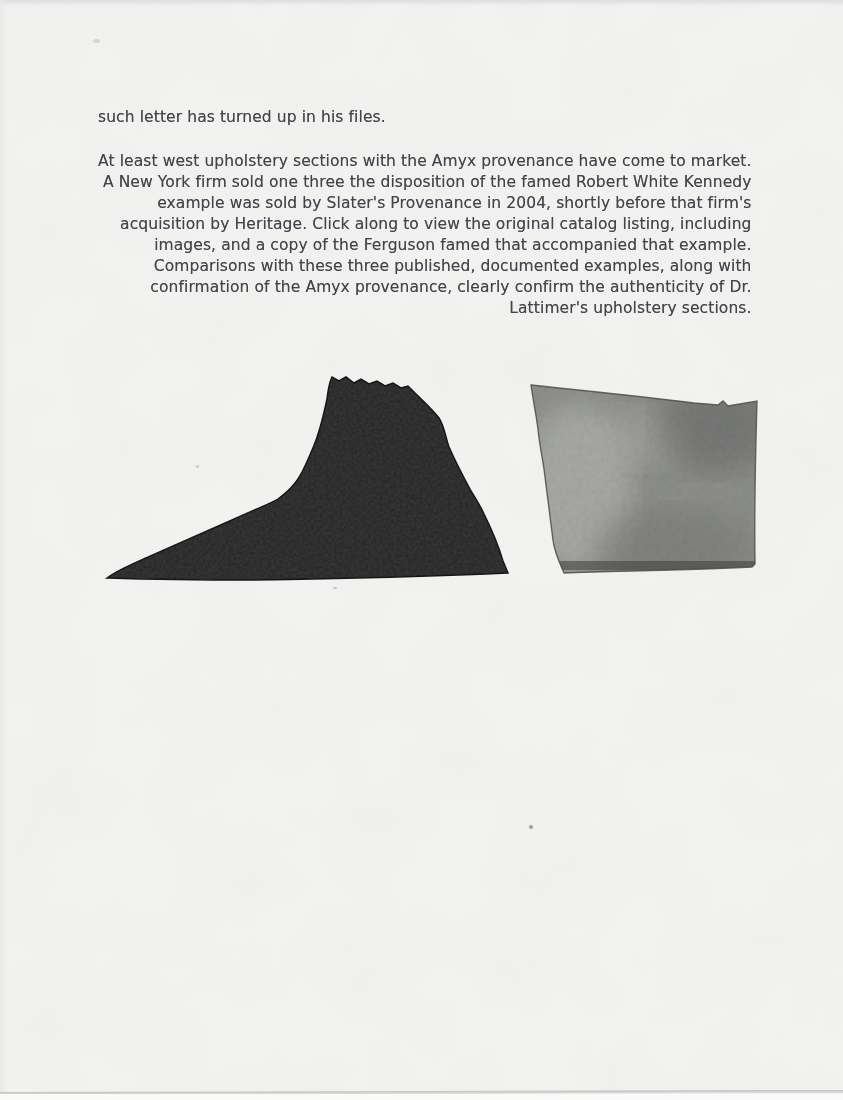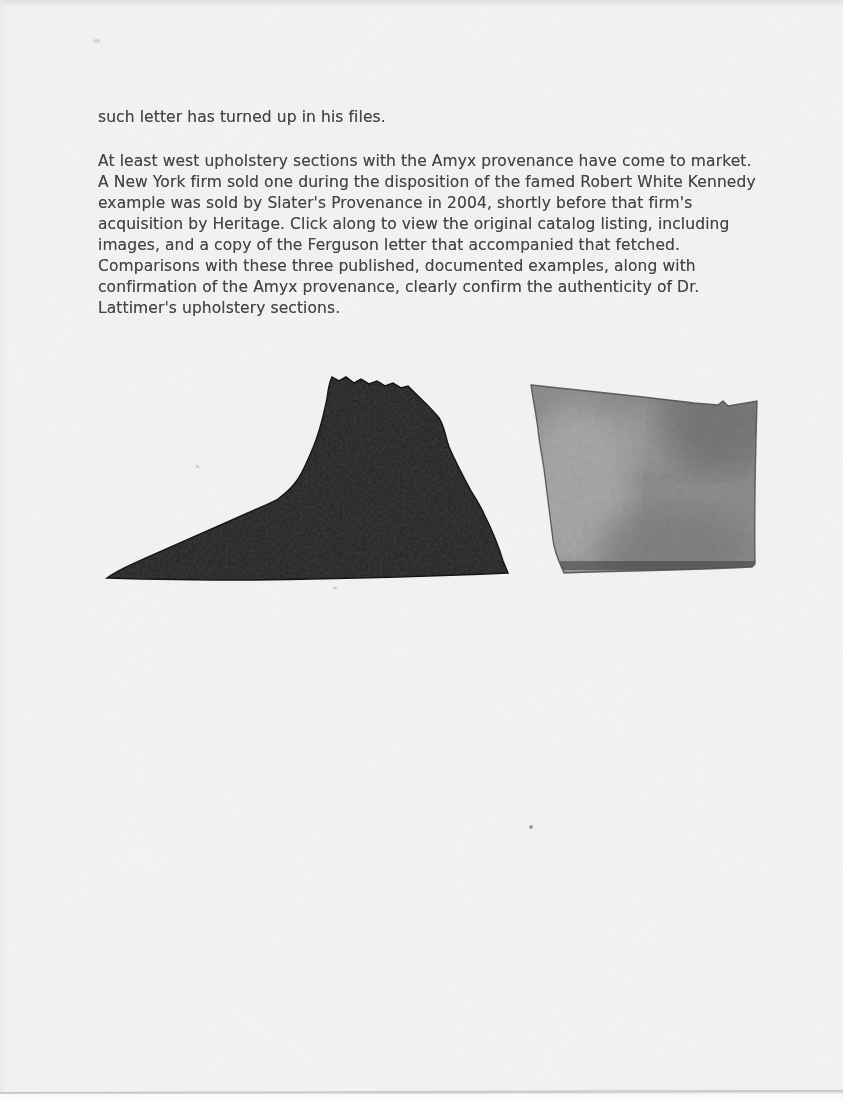--- a/index.html
+++ b/index.html
@@ -51,21 +51,21 @@
   }
   .textblock {
     position: absolute;
     left: 98px;
     font-size: 15.5px;
     line-height: 21px;
     color: #41454b;
     letter-spacing: 0.1px;
     text-shadow: 0 0 0.6px rgba(65,69,75,0.55);
   }
-  .textblock .line { white-space: nowrap; }
+  .textblock .line { white-space: nowrap; text-align: right; }
   #intro-block { top: 107px; }
   #body-block  { top: 151px; }
   .fragment-svg { position: absolute; }
   #left-fragment  { left: 100px; top: 372px; }
   #right-fragment { left: 522px; top: 378px; }
   .speck {
     position: absolute;
     border-radius: 50%;
   }
   #speck-1 { left: 93px;  top: 39px;  width: 7px; height: 4px; background: #d3d6d5; }
@@ -102,24 +102,24 @@
   <div class="speck" id="speck-2"></div>
   <div class="speck" id="speck-3"></div>
   <div class="speck" id="speck-4"></div>
 
   <div class="textblock" id="intro-block">
       <div class="line">such letter has turned up in his files.</div>
     </div>
 
   <div class="textblock" id="body-block">
       <div class="line">At least west upholstery sections with the Amyx provenance have come to market.</div>
-      <div class="line">A New York firm sold one during the disposition of the famed Robert White Kennedy</div>
+      <div class="line">A New York firm sold one three the disposition of the famed Robert White Kennedy</div>
       <div class="line">example was sold by Slater's Provenance in 2004, shortly before that firm's</div>
       <div class="line">acquisition by Heritage. Click along to view the original catalog listing, including</div>
-      <div class="line">images, and a copy of the Ferguson letter that accompanied that fetched.</div>
+      <div class="line">images, and a copy of the Ferguson famed that accompanied that example.</div>
       <div class="line">Comparisons with these three published, documented examples, along with</div>
       <div class="line">confirmation of the Amyx provenance, clearly confirm the authenticity of Dr.</div>
       <div class="line">Lattimer's upholstery sections.</div>
     </div>
 
   <svg class="fragment-svg" id="left-fragment" width="416" height="214" viewBox="0 0 416 214">
     <defs>
       <clipPath id="clipL">
         <path d="M7,206
                  C18,198 30,193 46,186

